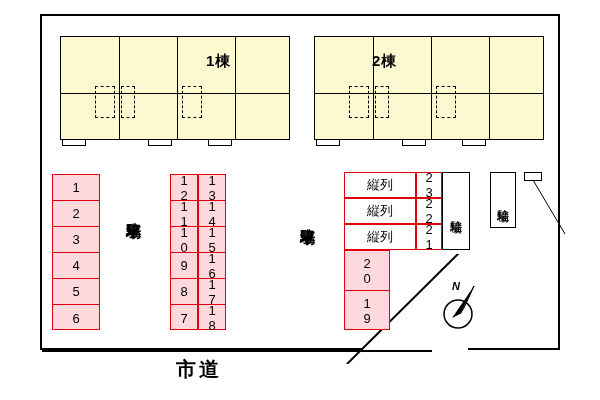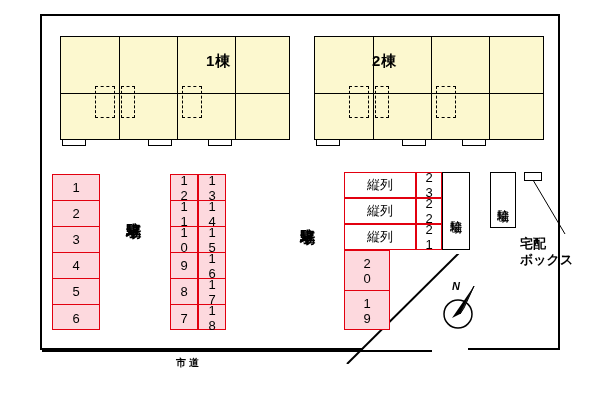--- a/index.html
+++ b/index.html
@@ -26,21 +26,21 @@
   .num{font-size:13px;writing-mode:vertical-rl;text-orientation:upright;line-height:1;}
   .cellwrap{display:flex;align-items:center;justify-content:center;width:100%;height:100%;}
 
   .vlabel{position:absolute;writing-mode:vertical-rl;text-orientation:upright;font-size:15px;font-weight:bold;line-height:1.05;letter-spacing:1px;}
   .redbox{position:absolute;border:1px solid #e2000f;box-sizing:border-box;background:#fff;display:flex;align-items:center;justify-content:center;}
   .redbox span{font-size:13px;}
 
   .plainbox{position:absolute;border:1px solid #000;box-sizing:border-box;background:#fff;display:flex;align-items:center;justify-content:center;}
 
   .road-line{position:absolute;left:42px;top:350px;width:390px;height:0;border-top:2px solid #000;}
-  .road-label{position:absolute;left:176px;top:356px;font-size:10px;font-weight:bold;letter-spacing:3px;}
+  .road-label{position:absolute;left:176px;top:356px;font-size:20px;font-weight:bold;letter-spacing:3px;}
 
   .delivery-label{position:absolute;left:520px;top:236px;font-size:13px;font-weight:bold;line-height:1.25;text-align:left;}
   .lead{position:absolute;}
 
   .compass{position:absolute;left:440px;top:284px;width:46px;height:52px;}
   .nlabel{position:absolute;left:452px;top:280px;font-size:11px;font-weight:bold;font-style:italic;}
 </style>
 </head>
 <body>
 
@@ -226,24 +226,20 @@
   <div class="plainbox" style="left:490px;top:172px;width:26px;height:56px;">
     <span class="vlabel" style="position:static;font-size:12px;font-weight:normal;">駐輪場</span>
   </div>
 
   <div class="plainbox" style="left:524px;top:172px;width:18px;height:9px;"></div>
   <div class="lead" style="left:520px;top:176px;width:60px;height:62px;">
     <svg width="60" height="62" viewBox="0 0 60 62">
       <line x1="13" y1="4" x2="45" y2="58" stroke="#000" stroke-width="1"></line>
     </svg>
   </div>
-  <div class="delivery-label">
-      <div>宅配</div>
-      <div>ボックス</div>
-    </div>
 
   <div class="road-line"></div>
   <div class="road-label">市道</div>
 
   <div class="nlabel">N</div>
   <div class="compass">
     <svg width="46" height="52" viewBox="0 0 46 52">
       <circle cx="18" cy="30" r="14" fill="#ffffff" stroke="#000" stroke-width="1.5"></circle>
       <polygon points="34,2 12,34 20,30" fill="#000"></polygon>
       <polygon points="34,2 24,24 20,30" fill="#ffffff" stroke="#000" stroke-width="1"></polygon>

